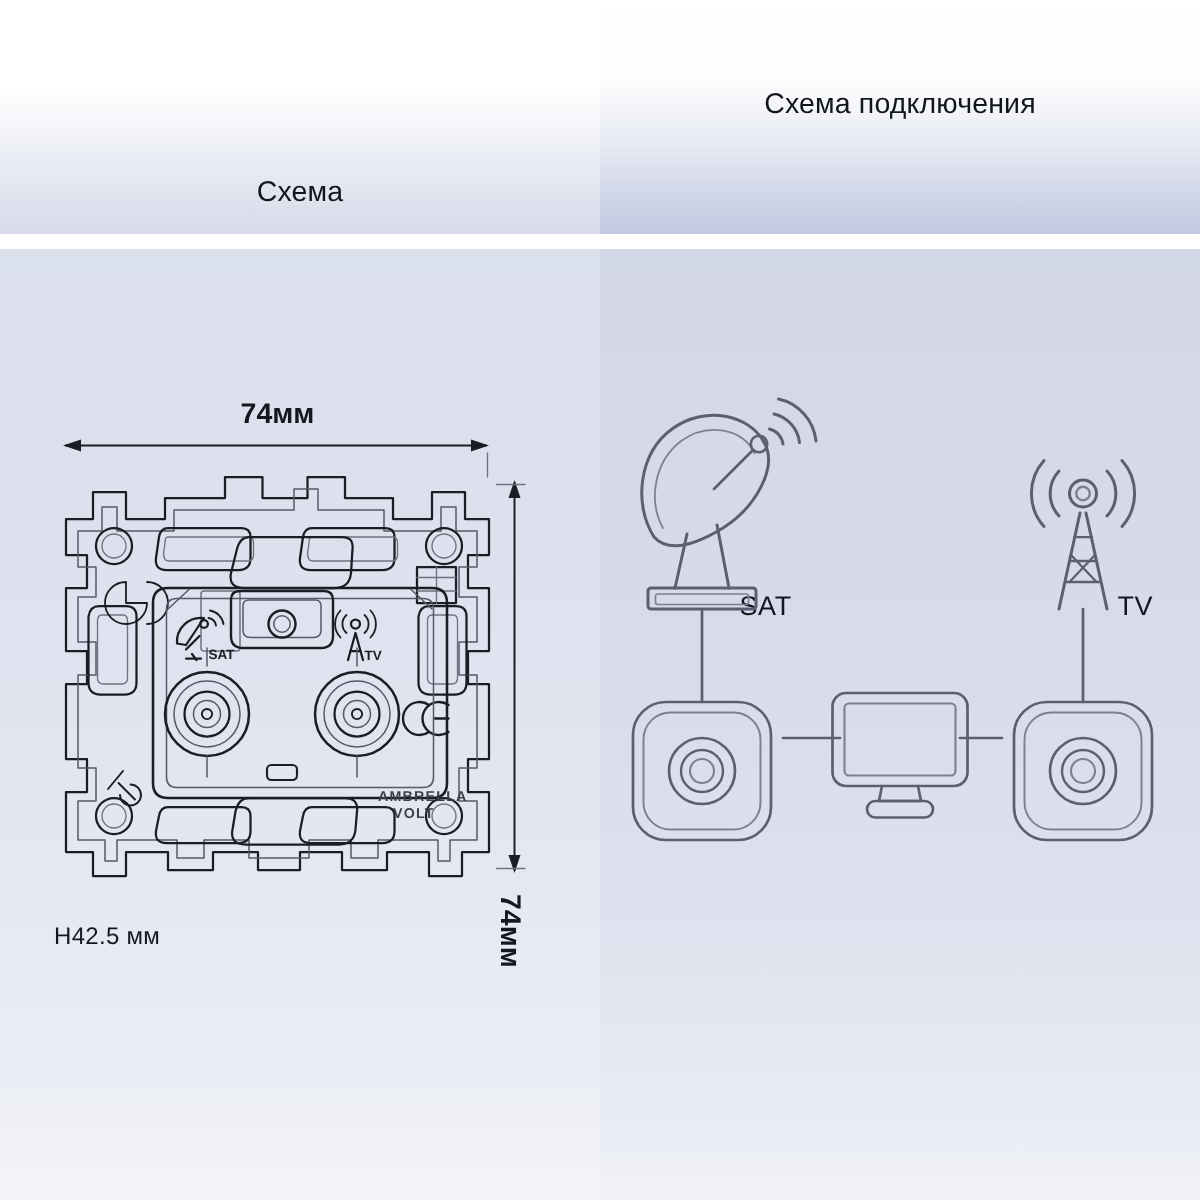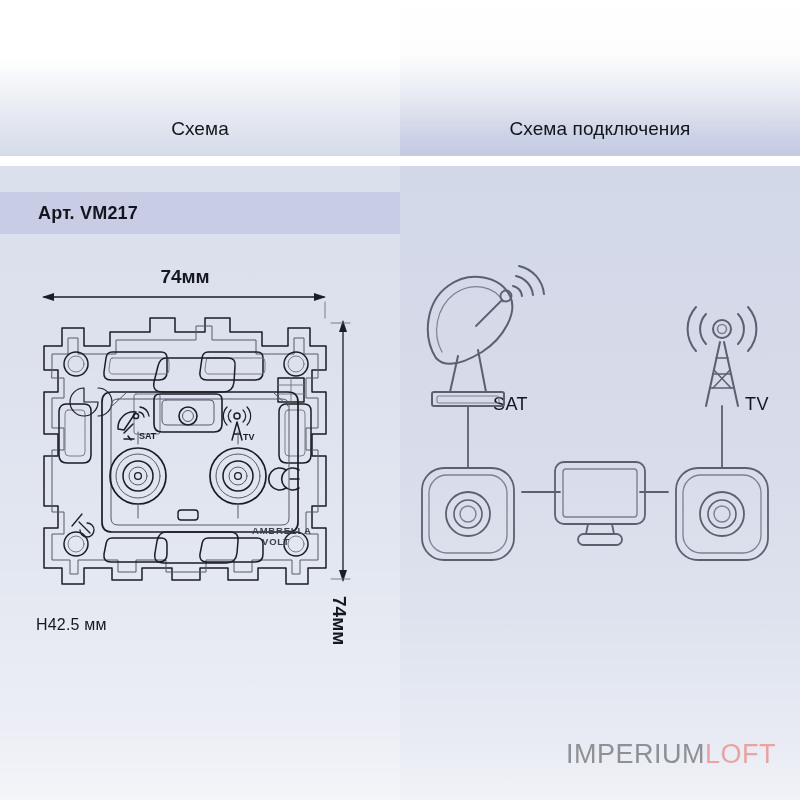--- a/index.html
+++ b/index.html
@@ -38,20 +38,21 @@
     align-items: flex-end;
     justify-content: center;
     box-sizing: border-box;
     padding-bottom: 18px;
   }
   .tab-left {
     background: linear-gradient(to bottom, #ffffff 0%, #ffffff 38%, #eef0f6 62%, #dfe3ee 85%, #d6dbea 100%);
   }
   .tab-right {
     background: linear-gradient(to bottom, #ffffff 0%, #fdfdfe 34%, #e7eaf3 62%, #ccd2e6 88%, #c3cae1 100%);
+    align-items: center;
   }
   .tab-label {
     font-size: 19px;
     color: #12161c;
     letter-spacing: 0.1px;
     line-height: 1;
   }
 
   
   .gap {
@@ -178,23 +179,20 @@
       <span class="tab-label">Схема подключения</span>
     </div>
   </div>
 
   <div class="gap"></div>
 
   <div class="panels">
 
     <div class="panel-left">
 
-      <div class="art-band">
-        <span class="art-label">Арт. VM217</span>
-      </div>
 
       <div class="dim-top">74мм</div>
       <div class="dim-right">74мм</div>
       <div class="dim-bottom">H42.5 мм</div>
 
       <svg class="svg-abs" width="400" height="634" viewBox="0 0 400 634">
         <g fill="none" stroke="#1a1d23" stroke-width="1.5" stroke-linejoin="round" stroke-linecap="round">
 
           <g stroke-width="1.3">
             <line x1="44" y1="131" x2="324" y2="131"></line>
@@ -452,17 +450,14 @@
             <path d="M188 358 l-2 10 l28 0 l-2 -10" stroke-width="1.8"></path>
 
             <rect x="178" y="368" width="44" height="11" rx="5.5" stroke-width="1.8"></rect>
           </g>
 
         </g>
       </svg>
     </div>
   </div>
 
-  <div class="logo">
-    <span class="part-a">IMPERIUM</span><span class="part-b">LOFT</span>
-  </div>
 
 </div>
 
 </body></html>

